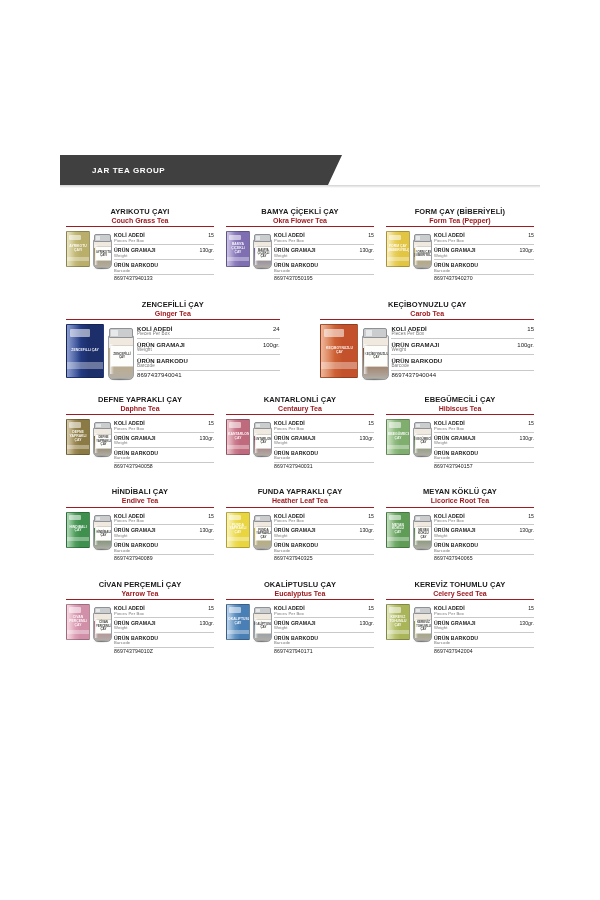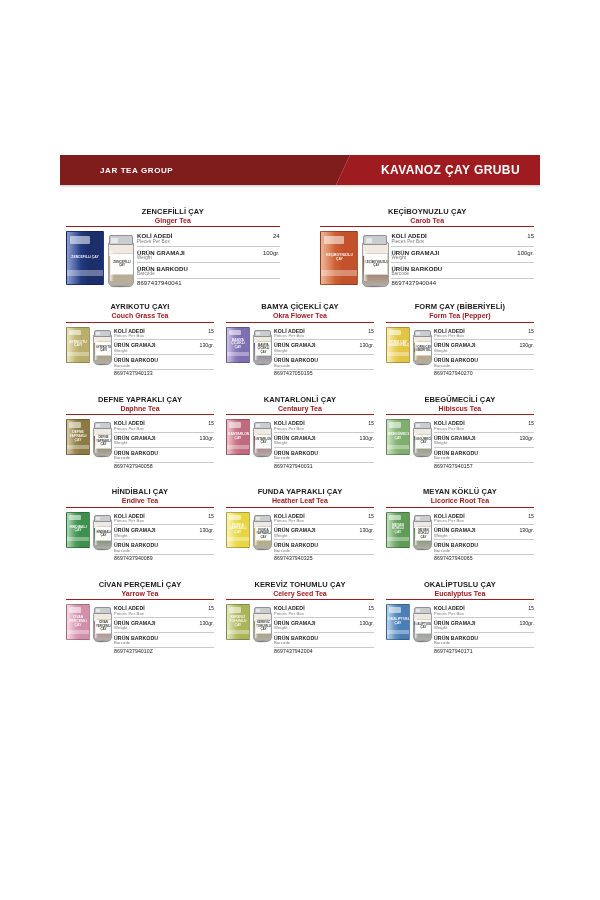--- a/index.html
+++ b/index.html
@@ -9,22 +9,22 @@
     font-family:"Liberation Sans", sans-serif;
     color:#1a1a1a;
     overflow:hidden;
   }
   .page{position:relative;width:600px;height:900px;}
   .sheet{position:absolute;left:60px;top:155px;width:480px;}
 
   
   .banner{position:relative;height:30px;display:flex;align-items:stretch;}
   .banner .left{
-    flex:0 0 250px;background:#7f1d1d;color:#ffffff;
-    display:flex;align-items:center;padding-left:40px;
+    flex:0 0 250px;background:#404040;color:#ffffff;
+    display:flex;align-items:center;padding-left:32px;
     font-size:8px;font-weight:bold;letter-spacing:.6px;
     clip-path:polygon(0 0,100% 0,calc(100% - 14px) 100%,0 100%);
   }
   .banner .right{
     flex:1;background:#9e1b20;color:#ffffff;
     display:flex;align-items:center;justify-content:flex-end;padding-right:20px;
     font-size:12px;font-weight:bold;letter-spacing:.4px;
     margin-left:-14px;
     clip-path:polygon(14px 0,100% 0,100% 100%,0 100%);
   }
@@ -80,25 +80,170 @@
   .shadow{position:absolute;left:0;bottom:-3px;width:100%;height:3px;background:radial-gradient(ellipse at center,rgba(0,0,0,.22),rgba(0,0,0,0) 70%);}
 </style>
 </head>
 <body>
 
 <div class="page">
   <div class="sheet">
 
     <div class="banner">
       <div class="left">JAR TEA GROUP</div>
-      <div class="right">KAVANOZ ÇAY GRUBU</div>
     </div>
     <div class="bannershadow"></div>
 
     <div class="rows" id="rows">
+        <div class="row three" style="margin-bottom:18px;">
+          <div class="cell">
+            <div class="cell-title">
+              <div class="tr">AYRIKOTU ÇAYI</div>
+              <div class="en">Couch Grass Tea</div>
+            </div>
+            <div class="cell-body">
+              <div class="imgs">
+                <div class="box" style="width:22px;height:34px;background:linear-gradient(to right,#d6cf93,#b9ae6a 60%,#b9ae6a);">
+                  <div class="logo"></div>
+                  <div class="band"></div>
+                  <div class="lbltxt">AYRIKOTU ÇAYI</div>
+                  <div class="gloss"></div>
+                  <div class="shadow"></div>
+                </div>
+                <div class="jar" style="width:17px;height:33px;">
+                  <div class="glass">
+                    <div class="tea" style="background:linear-gradient(to bottom,#a08b4f,rgba(0,0,0,.25));"></div>
+                    <div class="paper">
+                      <span>AYRIKOTU ÇAYI</span>
+                    </div>
+                    <div class="shine"></div>
+                  </div>
+                  <div class="lid"></div>
+                  <div class="shadow"></div>
+                </div>
+              </div>
+              <div class="specs">
+                <div class="spec">
+                  <span class="val">15</span>
+                  <div class="lbl">KOLİ ADEDİ</div>
+                  <div class="sub">Pieces Per Box</div>
+                  <div class="bar"></div>
+                </div>
+                <div class="spec">
+                  <span class="val">130gr.</span>
+                  <div class="lbl">ÜRÜN GRAMAJI</div>
+                  <div class="sub">Weight</div>
+                  <div class="bar"></div>
+                </div>
+                <div class="spec">
+                  <div class="lbl">ÜRÜN BARKODU</div>
+                  <div class="sub">Barcode</div>
+                  <div class="bar"></div>
+                  <div class="lbl" style="font-weight:normal;margin-top:1px;">8697437940133</div>
+                </div>
+              </div>
+            </div>
+          </div>
+          <div class="cell">
+            <div class="cell-title">
+              <div class="tr">BAMYA ÇİÇEKLİ ÇAY</div>
+              <div class="en">Okra Flower Tea</div>
+            </div>
+            <div class="cell-body">
+              <div class="imgs">
+                <div class="box" style="width:22px;height:34px;background:linear-gradient(to right,#a394cf,#7f6fb2 60%,#7f6fb2);">
+                  <div class="logo"></div>
+                  <div class="band"></div>
+                  <div class="lbltxt">BAMYA ÇİÇEKLİ ÇAY</div>
+                  <div class="gloss"></div>
+                  <div class="shadow"></div>
+                </div>
+                <div class="jar" style="width:17px;height:33px;">
+                  <div class="glass">
+                    <div class="tea" style="background:linear-gradient(to bottom,#6c5b99,rgba(0,0,0,.25));"></div>
+                    <div class="paper">
+                      <span>BAMYA ÇİÇEKLİ ÇAY</span>
+                    </div>
+                    <div class="shine"></div>
+                  </div>
+                  <div class="lid"></div>
+                  <div class="shadow"></div>
+                </div>
+              </div>
+              <div class="specs">
+                <div class="spec">
+                  <span class="val">15</span>
+                  <div class="lbl">KOLİ ADEDİ</div>
+                  <div class="sub">Pieces Per Box</div>
+                  <div class="bar"></div>
+                </div>
+                <div class="spec">
+                  <span class="val">130gr.</span>
+                  <div class="lbl">ÜRÜN GRAMAJI</div>
+                  <div class="sub">Weight</div>
+                  <div class="bar"></div>
+                </div>
+                <div class="spec">
+                  <div class="lbl">ÜRÜN BARKODU</div>
+                  <div class="sub">Barcode</div>
+                  <div class="bar"></div>
+                  <div class="lbl" style="font-weight:normal;margin-top:1px;">8697437050195</div>
+                </div>
+              </div>
+            </div>
+          </div>
+          <div class="cell">
+            <div class="cell-title">
+              <div class="tr">FORM ÇAY (BİBERİYELİ)</div>
+              <div class="en">Form Tea (Pepper)</div>
+            </div>
+            <div class="cell-body">
+              <div class="imgs">
+                <div class="box" style="width:22px;height:34px;background:linear-gradient(to right,#f2de84,#e2c542 60%,#e2c542);">
+                  <div class="logo"></div>
+                  <div class="band"></div>
+                  <div class="lbltxt">FORM ÇAY (BİBERİYELİ)</div>
+                  <div class="gloss"></div>
+                  <div class="shadow"></div>
+                </div>
+                <div class="jar" style="width:17px;height:33px;">
+                  <div class="glass">
+                    <div class="tea" style="background:linear-gradient(to bottom,#b9a03a,rgba(0,0,0,.25));"></div>
+                    <div class="paper">
+                      <span>FORM ÇAY (BİBERİYELİ)</span>
+                    </div>
+                    <div class="shine"></div>
+                  </div>
+                  <div class="lid"></div>
+                  <div class="shadow"></div>
+                </div>
+              </div>
+              <div class="specs">
+                <div class="spec">
+                  <span class="val">15</span>
+                  <div class="lbl">KOLİ ADEDİ</div>
+                  <div class="sub">Pieces Per Box</div>
+                  <div class="bar"></div>
+                </div>
+                <div class="spec">
+                  <span class="val">130gr.</span>
+                  <div class="lbl">ÜRÜN GRAMAJI</div>
+                  <div class="sub">Weight</div>
+                  <div class="bar"></div>
+                </div>
+                <div class="spec">
+                  <div class="lbl">ÜRÜN BARKODU</div>
+                  <div class="sub">Barcode</div>
+                  <div class="bar"></div>
+                  <div class="lbl" style="font-weight:normal;margin-top:1px;">8697437940270</div>
+                </div>
+              </div>
+            </div>
+          </div>
+        </div>
         <div class="row top" style="margin-bottom:16px;">
           <div class="cell">
             <div class="cell-title">
               <div class="tr">ZENCEFİLLİ ÇAY</div>
               <div class="en">Ginger Tea</div>
             </div>
             <div class="cell-body">
               <div class="imgs">
                 <div class="box" style="width:36px;height:52px;background:linear-gradient(to right,#2f4ea8,#1c2f6b 60%,#1c2f6b);">
                   <div class="logo"></div>
@@ -183,461 +328,315 @@
                 <div class="spec big">
                   <div class="lbl">ÜRÜN BARKODU</div>
                   <div class="sub">Barcode</div>
                   <div class="bar"></div>
                   <div class="lbl" style="font-weight:normal;margin-top:1px;">8697437940044</div>
                 </div>
               </div>
             </div>
           </div>
         </div>
-        <div class="row three" style="margin-bottom:18px;">
-          <div class="cell">
-            <div class="cell-title">
-              <div class="tr">AYRIKOTU ÇAYI</div>
-              <div class="en">Couch Grass Tea</div>
-            </div>
-            <div class="cell-body">
-              <div class="imgs">
-                <div class="box" style="width:22px;height:34px;background:linear-gradient(to right,#d6cf93,#b9ae6a 60%,#b9ae6a);">
-                  <div class="logo"></div>
-                  <div class="band"></div>
-                  <div class="lbltxt">AYRIKOTU ÇAYI</div>
-                  <div class="gloss"></div>
-                  <div class="shadow"></div>
-                </div>
-                <div class="jar" style="width:17px;height:33px;">
-                  <div class="glass">
-                    <div class="tea" style="background:linear-gradient(to bottom,#a08b4f,rgba(0,0,0,.25));"></div>
-                    <div class="paper">
-                      <span>AYRIKOTU ÇAYI</span>
-                    </div>
-                    <div class="shine"></div>
-                  </div>
-                  <div class="lid"></div>
-                  <div class="shadow"></div>
-                </div>
-              </div>
-              <div class="specs">
-                <div class="spec">
-                  <span class="val">15</span>
-                  <div class="lbl">KOLİ ADEDİ</div>
-                  <div class="sub">Pieces Per Box</div>
-                  <div class="bar"></div>
-                </div>
-                <div class="spec">
-                  <span class="val">130gr.</span>
-                  <div class="lbl">ÜRÜN GRAMAJI</div>
-                  <div class="sub">Weight</div>
-                  <div class="bar"></div>
-                </div>
-                <div class="spec">
-                  <div class="lbl">ÜRÜN BARKODU</div>
-                  <div class="sub">Barcode</div>
-                  <div class="bar"></div>
-                  <div class="lbl" style="font-weight:normal;margin-top:1px;">8697437940133</div>
-                </div>
-              </div>
-            </div>
-          </div>
-          <div class="cell">
-            <div class="cell-title">
-              <div class="tr">BAMYA ÇİÇEKLİ ÇAY</div>
-              <div class="en">Okra Flower Tea</div>
-            </div>
-            <div class="cell-body">
-              <div class="imgs">
-                <div class="box" style="width:22px;height:34px;background:linear-gradient(to right,#a394cf,#7f6fb2 60%,#7f6fb2);">
-                  <div class="logo"></div>
-                  <div class="band"></div>
-                  <div class="lbltxt">BAMYA ÇİÇEKLİ ÇAY</div>
-                  <div class="gloss"></div>
-                  <div class="shadow"></div>
-                </div>
-                <div class="jar" style="width:17px;height:33px;">
-                  <div class="glass">
-                    <div class="tea" style="background:linear-gradient(to bottom,#6c5b99,rgba(0,0,0,.25));"></div>
-                    <div class="paper">
-                      <span>BAMYA ÇİÇEKLİ ÇAY</span>
-                    </div>
-                    <div class="shine"></div>
-                  </div>
-                  <div class="lid"></div>
-                  <div class="shadow"></div>
-                </div>
-              </div>
-              <div class="specs">
-                <div class="spec">
-                  <span class="val">15</span>
-                  <div class="lbl">KOLİ ADEDİ</div>
-                  <div class="sub">Pieces Per Box</div>
-                  <div class="bar"></div>
-                </div>
-                <div class="spec">
-                  <span class="val">130gr.</span>
-                  <div class="lbl">ÜRÜN GRAMAJI</div>
-                  <div class="sub">Weight</div>
-                  <div class="bar"></div>
-                </div>
-                <div class="spec">
-                  <div class="lbl">ÜRÜN BARKODU</div>
-                  <div class="sub">Barcode</div>
-                  <div class="bar"></div>
-                  <div class="lbl" style="font-weight:normal;margin-top:1px;">8697437050195</div>
-                </div>
-              </div>
-            </div>
-          </div>
-          <div class="cell">
-            <div class="cell-title">
-              <div class="tr">FORM ÇAY (BİBERİYELİ)</div>
-              <div class="en">Form Tea (Pepper)</div>
-            </div>
-            <div class="cell-body">
-              <div class="imgs">
-                <div class="box" style="width:22px;height:34px;background:linear-gradient(to right,#f2de84,#e2c542 60%,#e2c542);">
-                  <div class="logo"></div>
-                  <div class="band"></div>
-                  <div class="lbltxt">FORM ÇAY (BİBERİYELİ)</div>
-                  <div class="gloss"></div>
-                  <div class="shadow"></div>
-                </div>
-                <div class="jar" style="width:17px;height:33px;">
-                  <div class="glass">
-                    <div class="tea" style="background:linear-gradient(to bottom,#b9a03a,rgba(0,0,0,.25));"></div>
-                    <div class="paper">
-                      <span>FORM ÇAY (BİBERİYELİ)</span>
-                    </div>
-                    <div class="shine"></div>
-                  </div>
-                  <div class="lid"></div>
-                  <div class="shadow"></div>
-                </div>
-              </div>
-              <div class="specs">
-                <div class="spec">
-                  <span class="val">15</span>
-                  <div class="lbl">KOLİ ADEDİ</div>
-                  <div class="sub">Pieces Per Box</div>
-                  <div class="bar"></div>
-                </div>
-                <div class="spec">
-                  <span class="val">130gr.</span>
-                  <div class="lbl">ÜRÜN GRAMAJI</div>
-                  <div class="sub">Weight</div>
-                  <div class="bar"></div>
-                </div>
-                <div class="spec">
-                  <div class="lbl">ÜRÜN BARKODU</div>
-                  <div class="sub">Barcode</div>
-                  <div class="bar"></div>
-                  <div class="lbl" style="font-weight:normal;margin-top:1px;">8697437940270</div>
+        <div class="row three" style="margin-bottom:18px;justify-content:center;">
+          <div class="cell">
+            <div class="cell-title">
+              <div class="tr">DEFNE YAPRAKLI ÇAY</div>
+              <div class="en">Daphne Tea</div>
+            </div>
+            <div class="cell-body">
+              <div class="imgs">
+                <div class="box" style="width:22px;height:34px;background:linear-gradient(to right,#b3a06a,#8c7a44 60%,#8c7a44);">
+                  <div class="logo"></div>
+                  <div class="band"></div>
+                  <div class="lbltxt">DEFNE YAPRAKLI ÇAY</div>
+                  <div class="gloss"></div>
+                  <div class="shadow"></div>
+                </div>
+                <div class="jar" style="width:17px;height:33px;">
+                  <div class="glass">
+                    <div class="tea" style="background:linear-gradient(to bottom,#6f6232,rgba(0,0,0,.25));"></div>
+                    <div class="paper">
+                      <span>DEFNE YAPRAKLI ÇAY</span>
+                    </div>
+                    <div class="shine"></div>
+                  </div>
+                  <div class="lid"></div>
+                  <div class="shadow"></div>
+                </div>
+              </div>
+              <div class="specs">
+                <div class="spec">
+                  <span class="val">15</span>
+                  <div class="lbl">KOLİ ADEDİ</div>
+                  <div class="sub">Pieces Per Box</div>
+                  <div class="bar"></div>
+                </div>
+                <div class="spec">
+                  <span class="val">130gr.</span>
+                  <div class="lbl">ÜRÜN GRAMAJI</div>
+                  <div class="sub">Weight</div>
+                  <div class="bar"></div>
+                </div>
+                <div class="spec">
+                  <div class="lbl">ÜRÜN BARKODU</div>
+                  <div class="sub">Barcode</div>
+                  <div class="bar"></div>
+                  <div class="lbl" style="font-weight:normal;margin-top:1px;">8697437940058</div>
+                </div>
+              </div>
+            </div>
+          </div>
+          <div class="cell">
+            <div class="cell-title">
+              <div class="tr">KANTARLONLİ ÇAY</div>
+              <div class="en">Centaury Tea</div>
+            </div>
+            <div class="cell-body">
+              <div class="imgs">
+                <div class="box" style="width:22px;height:34px;background:linear-gradient(to right,#dd9aa8,#c06a7e 60%,#c06a7e);">
+                  <div class="logo"></div>
+                  <div class="band"></div>
+                  <div class="lbltxt">KANTARLONLİ ÇAY</div>
+                  <div class="gloss"></div>
+                  <div class="shadow"></div>
+                </div>
+                <div class="jar" style="width:17px;height:33px;">
+                  <div class="glass">
+                    <div class="tea" style="background:linear-gradient(to bottom,#9c5263,rgba(0,0,0,.25));"></div>
+                    <div class="paper">
+                      <span>KANTARLONLİ ÇAY</span>
+                    </div>
+                    <div class="shine"></div>
+                  </div>
+                  <div class="lid"></div>
+                  <div class="shadow"></div>
+                </div>
+              </div>
+              <div class="specs">
+                <div class="spec">
+                  <span class="val">15</span>
+                  <div class="lbl">KOLİ ADEDİ</div>
+                  <div class="sub">Pieces Per Box</div>
+                  <div class="bar"></div>
+                </div>
+                <div class="spec">
+                  <span class="val">130gr.</span>
+                  <div class="lbl">ÜRÜN GRAMAJI</div>
+                  <div class="sub">Weight</div>
+                  <div class="bar"></div>
+                </div>
+                <div class="spec">
+                  <div class="lbl">ÜRÜN BARKODU</div>
+                  <div class="sub">Barcode</div>
+                  <div class="bar"></div>
+                  <div class="lbl" style="font-weight:normal;margin-top:1px;">8697437940031</div>
+                </div>
+              </div>
+            </div>
+          </div>
+          <div class="cell">
+            <div class="cell-title">
+              <div class="tr">EBEGÜMECİLİ ÇAY</div>
+              <div class="en">Hibiscus Tea</div>
+            </div>
+            <div class="cell-body">
+              <div class="imgs">
+                <div class="box" style="width:22px;height:34px;background:linear-gradient(to right,#a9cf9b,#7fae6f 60%,#7fae6f);">
+                  <div class="logo"></div>
+                  <div class="band"></div>
+                  <div class="lbltxt">EBEGÜMECİLİ ÇAY</div>
+                  <div class="gloss"></div>
+                  <div class="shadow"></div>
+                </div>
+                <div class="jar" style="width:17px;height:33px;">
+                  <div class="glass">
+                    <div class="tea" style="background:linear-gradient(to bottom,#5f8a52,rgba(0,0,0,.25));"></div>
+                    <div class="paper">
+                      <span>EBEGÜMECİLİ ÇAY</span>
+                    </div>
+                    <div class="shine"></div>
+                  </div>
+                  <div class="lid"></div>
+                  <div class="shadow"></div>
+                </div>
+              </div>
+              <div class="specs">
+                <div class="spec">
+                  <span class="val">15</span>
+                  <div class="lbl">KOLİ ADEDİ</div>
+                  <div class="sub">Pieces Per Box</div>
+                  <div class="bar"></div>
+                </div>
+                <div class="spec">
+                  <span class="val">130gr.</span>
+                  <div class="lbl">ÜRÜN GRAMAJI</div>
+                  <div class="sub">Weight</div>
+                  <div class="bar"></div>
+                </div>
+                <div class="spec">
+                  <div class="lbl">ÜRÜN BARKODU</div>
+                  <div class="sub">Barcode</div>
+                  <div class="bar"></div>
+                  <div class="lbl" style="font-weight:normal;margin-top:1px;">8697437940157</div>
                 </div>
               </div>
             </div>
           </div>
         </div>
         <div class="row three" style="margin-bottom:18px;">
           <div class="cell">
             <div class="cell-title">
-              <div class="tr">DEFNE YAPRAKLI ÇAY</div>
-              <div class="en">Daphne Tea</div>
-            </div>
-            <div class="cell-body">
-              <div class="imgs">
-                <div class="box" style="width:22px;height:34px;background:linear-gradient(to right,#b3a06a,#8c7a44 60%,#8c7a44);">
-                  <div class="logo"></div>
-                  <div class="band"></div>
-                  <div class="lbltxt">DEFNE YAPRAKLI ÇAY</div>
-                  <div class="gloss"></div>
-                  <div class="shadow"></div>
-                </div>
-                <div class="jar" style="width:17px;height:33px;">
-                  <div class="glass">
-                    <div class="tea" style="background:linear-gradient(to bottom,#6f6232,rgba(0,0,0,.25));"></div>
-                    <div class="paper">
-                      <span>DEFNE YAPRAKLI ÇAY</span>
-                    </div>
-                    <div class="shine"></div>
-                  </div>
-                  <div class="lid"></div>
-                  <div class="shadow"></div>
-                </div>
-              </div>
-              <div class="specs">
-                <div class="spec">
-                  <span class="val">15</span>
-                  <div class="lbl">KOLİ ADEDİ</div>
-                  <div class="sub">Pieces Per Box</div>
-                  <div class="bar"></div>
-                </div>
-                <div class="spec">
-                  <span class="val">130gr.</span>
-                  <div class="lbl">ÜRÜN GRAMAJI</div>
-                  <div class="sub">Weight</div>
-                  <div class="bar"></div>
-                </div>
-                <div class="spec">
-                  <div class="lbl">ÜRÜN BARKODU</div>
-                  <div class="sub">Barcode</div>
-                  <div class="bar"></div>
-                  <div class="lbl" style="font-weight:normal;margin-top:1px;">8697437940058</div>
-                </div>
-              </div>
-            </div>
-          </div>
-          <div class="cell">
-            <div class="cell-title">
-              <div class="tr">KANTARLONLİ ÇAY</div>
-              <div class="en">Centaury Tea</div>
-            </div>
-            <div class="cell-body">
-              <div class="imgs">
-                <div class="box" style="width:22px;height:34px;background:linear-gradient(to right,#dd9aa8,#c06a7e 60%,#c06a7e);">
-                  <div class="logo"></div>
-                  <div class="band"></div>
-                  <div class="lbltxt">KANTARLONLİ ÇAY</div>
-                  <div class="gloss"></div>
-                  <div class="shadow"></div>
-                </div>
-                <div class="jar" style="width:17px;height:33px;">
-                  <div class="glass">
-                    <div class="tea" style="background:linear-gradient(to bottom,#9c5263,rgba(0,0,0,.25));"></div>
-                    <div class="paper">
-                      <span>KANTARLONLİ ÇAY</span>
-                    </div>
-                    <div class="shine"></div>
-                  </div>
-                  <div class="lid"></div>
-                  <div class="shadow"></div>
-                </div>
-              </div>
-              <div class="specs">
-                <div class="spec">
-                  <span class="val">15</span>
-                  <div class="lbl">KOLİ ADEDİ</div>
-                  <div class="sub">Pieces Per Box</div>
-                  <div class="bar"></div>
-                </div>
-                <div class="spec">
-                  <span class="val">130gr.</span>
-                  <div class="lbl">ÜRÜN GRAMAJI</div>
-                  <div class="sub">Weight</div>
-                  <div class="bar"></div>
-                </div>
-                <div class="spec">
-                  <div class="lbl">ÜRÜN BARKODU</div>
-                  <div class="sub">Barcode</div>
-                  <div class="bar"></div>
-                  <div class="lbl" style="font-weight:normal;margin-top:1px;">8697437940031</div>
-                </div>
-              </div>
-            </div>
-          </div>
-          <div class="cell">
-            <div class="cell-title">
-              <div class="tr">EBEGÜMECİLİ ÇAY</div>
-              <div class="en">Hibiscus Tea</div>
-            </div>
-            <div class="cell-body">
-              <div class="imgs">
-                <div class="box" style="width:22px;height:34px;background:linear-gradient(to right,#a9cf9b,#7fae6f 60%,#7fae6f);">
-                  <div class="logo"></div>
-                  <div class="band"></div>
-                  <div class="lbltxt">EBEGÜMECİLİ ÇAY</div>
-                  <div class="gloss"></div>
-                  <div class="shadow"></div>
-                </div>
-                <div class="jar" style="width:17px;height:33px;">
-                  <div class="glass">
-                    <div class="tea" style="background:linear-gradient(to bottom,#5f8a52,rgba(0,0,0,.25));"></div>
-                    <div class="paper">
-                      <span>EBEGÜMECİLİ ÇAY</span>
-                    </div>
-                    <div class="shine"></div>
-                  </div>
-                  <div class="lid"></div>
-                  <div class="shadow"></div>
-                </div>
-              </div>
-              <div class="specs">
-                <div class="spec">
-                  <span class="val">15</span>
-                  <div class="lbl">KOLİ ADEDİ</div>
-                  <div class="sub">Pieces Per Box</div>
-                  <div class="bar"></div>
-                </div>
-                <div class="spec">
-                  <span class="val">130gr.</span>
-                  <div class="lbl">ÜRÜN GRAMAJI</div>
-                  <div class="sub">Weight</div>
-                  <div class="bar"></div>
-                </div>
-                <div class="spec">
-                  <div class="lbl">ÜRÜN BARKODU</div>
-                  <div class="sub">Barcode</div>
-                  <div class="bar"></div>
-                  <div class="lbl" style="font-weight:normal;margin-top:1px;">8697437940157</div>
+              <div class="tr">HİNDİBALI ÇAY</div>
+              <div class="en">Endive Tea</div>
+            </div>
+            <div class="cell-body">
+              <div class="imgs">
+                <div class="box" style="width:22px;height:34px;background:linear-gradient(to right,#6fb87c,#3f8f4e 60%,#3f8f4e);">
+                  <div class="logo"></div>
+                  <div class="band"></div>
+                  <div class="lbltxt">HİNDİBALI ÇAY</div>
+                  <div class="gloss"></div>
+                  <div class="shadow"></div>
+                </div>
+                <div class="jar" style="width:17px;height:33px;">
+                  <div class="glass">
+                    <div class="tea" style="background:linear-gradient(to bottom,#37733f,rgba(0,0,0,.25));"></div>
+                    <div class="paper">
+                      <span>HİNDİBALI ÇAY</span>
+                    </div>
+                    <div class="shine"></div>
+                  </div>
+                  <div class="lid"></div>
+                  <div class="shadow"></div>
+                </div>
+              </div>
+              <div class="specs">
+                <div class="spec">
+                  <span class="val">15</span>
+                  <div class="lbl">KOLİ ADEDİ</div>
+                  <div class="sub">Pieces Per Box</div>
+                  <div class="bar"></div>
+                </div>
+                <div class="spec">
+                  <span class="val">130gr.</span>
+                  <div class="lbl">ÜRÜN GRAMAJI</div>
+                  <div class="sub">Weight</div>
+                  <div class="bar"></div>
+                </div>
+                <div class="spec">
+                  <div class="lbl">ÜRÜN BARKODU</div>
+                  <div class="sub">Barcode</div>
+                  <div class="bar"></div>
+                  <div class="lbl" style="font-weight:normal;margin-top:1px;">8697437940089</div>
+                </div>
+              </div>
+            </div>
+          </div>
+          <div class="cell">
+            <div class="cell-title">
+              <div class="tr">FUNDA YAPRAKLI ÇAY</div>
+              <div class="en">Heather Leaf Tea</div>
+            </div>
+            <div class="cell-body">
+              <div class="imgs">
+                <div class="box" style="width:22px;height:34px;background:linear-gradient(to right,#f4e986,#e8d53f 60%,#e8d53f);">
+                  <div class="logo"></div>
+                  <div class="band"></div>
+                  <div class="lbltxt">FUNDA YAPRAKLI ÇAY</div>
+                  <div class="gloss"></div>
+                  <div class="shadow"></div>
+                </div>
+                <div class="jar" style="width:17px;height:33px;">
+                  <div class="glass">
+                    <div class="tea" style="background:linear-gradient(to bottom,#bfae31,rgba(0,0,0,.25));"></div>
+                    <div class="paper">
+                      <span>FUNDA YAPRAKLI ÇAY</span>
+                    </div>
+                    <div class="shine"></div>
+                  </div>
+                  <div class="lid"></div>
+                  <div class="shadow"></div>
+                </div>
+              </div>
+              <div class="specs">
+                <div class="spec">
+                  <span class="val">15</span>
+                  <div class="lbl">KOLİ ADEDİ</div>
+                  <div class="sub">Pieces Per Box</div>
+                  <div class="bar"></div>
+                </div>
+                <div class="spec">
+                  <span class="val">130gr.</span>
+                  <div class="lbl">ÜRÜN GRAMAJI</div>
+                  <div class="sub">Weight</div>
+                  <div class="bar"></div>
+                </div>
+                <div class="spec">
+                  <div class="lbl">ÜRÜN BARKODU</div>
+                  <div class="sub">Barcode</div>
+                  <div class="bar"></div>
+                  <div class="lbl" style="font-weight:normal;margin-top:1px;">8697437940325</div>
+                </div>
+              </div>
+            </div>
+          </div>
+          <div class="cell">
+            <div class="cell-title">
+              <div class="tr">MEYAN KÖKLÜ ÇAY</div>
+              <div class="en">Licorice Root Tea</div>
+            </div>
+            <div class="cell-body">
+              <div class="imgs">
+                <div class="box" style="width:22px;height:34px;background:linear-gradient(to right,#93c28b,#5f9d57 60%,#5f9d57);">
+                  <div class="logo"></div>
+                  <div class="band"></div>
+                  <div class="lbltxt">MEYAN KÖKLÜ ÇAY</div>
+                  <div class="gloss"></div>
+                  <div class="shadow"></div>
+                </div>
+                <div class="jar" style="width:17px;height:33px;">
+                  <div class="glass">
+                    <div class="tea" style="background:linear-gradient(to bottom,#4e7f48,rgba(0,0,0,.25));"></div>
+                    <div class="paper">
+                      <span>MEYAN KÖKLÜ ÇAY</span>
+                    </div>
+                    <div class="shine"></div>
+                  </div>
+                  <div class="lid"></div>
+                  <div class="shadow"></div>
+                </div>
+              </div>
+              <div class="specs">
+                <div class="spec">
+                  <span class="val">15</span>
+                  <div class="lbl">KOLİ ADEDİ</div>
+                  <div class="sub">Pieces Per Box</div>
+                  <div class="bar"></div>
+                </div>
+                <div class="spec">
+                  <span class="val">130gr.</span>
+                  <div class="lbl">ÜRÜN GRAMAJI</div>
+                  <div class="sub">Weight</div>
+                  <div class="bar"></div>
+                </div>
+                <div class="spec">
+                  <div class="lbl">ÜRÜN BARKODU</div>
+                  <div class="sub">Barcode</div>
+                  <div class="bar"></div>
+                  <div class="lbl" style="font-weight:normal;margin-top:1px;">8697437940065</div>
                 </div>
               </div>
             </div>
           </div>
         </div>
         <div class="row three" style="margin-bottom:18px;">
           <div class="cell">
             <div class="cell-title">
-              <div class="tr">HİNDİBALI ÇAY</div>
-              <div class="en">Endive Tea</div>
-            </div>
-            <div class="cell-body">
-              <div class="imgs">
-                <div class="box" style="width:22px;height:34px;background:linear-gradient(to right,#6fb87c,#3f8f4e 60%,#3f8f4e);">
-                  <div class="logo"></div>
-                  <div class="band"></div>
-                  <div class="lbltxt">HİNDİBALI ÇAY</div>
-                  <div class="gloss"></div>
-                  <div class="shadow"></div>
-                </div>
-                <div class="jar" style="width:17px;height:33px;">
-                  <div class="glass">
-                    <div class="tea" style="background:linear-gradient(to bottom,#37733f,rgba(0,0,0,.25));"></div>
-                    <div class="paper">
-                      <span>HİNDİBALI ÇAY</span>
-                    </div>
-                    <div class="shine"></div>
-                  </div>
-                  <div class="lid"></div>
-                  <div class="shadow"></div>
-                </div>
-              </div>
-              <div class="specs">
-                <div class="spec">
-                  <span class="val">15</span>
-                  <div class="lbl">KOLİ ADEDİ</div>
-                  <div class="sub">Pieces Per Box</div>
-                  <div class="bar"></div>
-                </div>
-                <div class="spec">
-                  <span class="val">130gr.</span>
-                  <div class="lbl">ÜRÜN GRAMAJI</div>
-                  <div class="sub">Weight</div>
-                  <div class="bar"></div>
-                </div>
-                <div class="spec">
-                  <div class="lbl">ÜRÜN BARKODU</div>
-                  <div class="sub">Barcode</div>
-                  <div class="bar"></div>
-                  <div class="lbl" style="font-weight:normal;margin-top:1px;">8697437940089</div>
-                </div>
-              </div>
-            </div>
-          </div>
-          <div class="cell">
-            <div class="cell-title">
-              <div class="tr">FUNDA YAPRAKLI ÇAY</div>
-              <div class="en">Heather Leaf Tea</div>
-            </div>
-            <div class="cell-body">
-              <div class="imgs">
-                <div class="box" style="width:22px;height:34px;background:linear-gradient(to right,#f4e986,#e8d53f 60%,#e8d53f);">
-                  <div class="logo"></div>
-                  <div class="band"></div>
-                  <div class="lbltxt">FUNDA YAPRAKLI ÇAY</div>
-                  <div class="gloss"></div>
-                  <div class="shadow"></div>
-                </div>
-                <div class="jar" style="width:17px;height:33px;">
-                  <div class="glass">
-                    <div class="tea" style="background:linear-gradient(to bottom,#bfae31,rgba(0,0,0,.25));"></div>
-                    <div class="paper">
-                      <span>FUNDA YAPRAKLI ÇAY</span>
-                    </div>
-                    <div class="shine"></div>
-                  </div>
-                  <div class="lid"></div>
-                  <div class="shadow"></div>
-                </div>
-              </div>
-              <div class="specs">
-                <div class="spec">
-                  <span class="val">15</span>
-                  <div class="lbl">KOLİ ADEDİ</div>
-                  <div class="sub">Pieces Per Box</div>
-                  <div class="bar"></div>
-                </div>
-                <div class="spec">
-                  <span class="val">130gr.</span>
-                  <div class="lbl">ÜRÜN GRAMAJI</div>
-                  <div class="sub">Weight</div>
-                  <div class="bar"></div>
-                </div>
-                <div class="spec">
-                  <div class="lbl">ÜRÜN BARKODU</div>
-                  <div class="sub">Barcode</div>
-                  <div class="bar"></div>
-                  <div class="lbl" style="font-weight:normal;margin-top:1px;">8697437940325</div>
-                </div>
-              </div>
-            </div>
-          </div>
-          <div class="cell">
-            <div class="cell-title">
-              <div class="tr">MEYAN KÖKLÜ ÇAY</div>
-              <div class="en">Licorice Root Tea</div>
-            </div>
-            <div class="cell-body">
-              <div class="imgs">
-                <div class="box" style="width:22px;height:34px;background:linear-gradient(to right,#93c28b,#5f9d57 60%,#5f9d57);">
-                  <div class="logo"></div>
-                  <div class="band"></div>
-                  <div class="lbltxt">MEYAN KÖKLÜ ÇAY</div>
-                  <div class="gloss"></div>
-                  <div class="shadow"></div>
-                </div>
-                <div class="jar" style="width:17px;height:33px;">
-                  <div class="glass">
-                    <div class="tea" style="background:linear-gradient(to bottom,#4e7f48,rgba(0,0,0,.25));"></div>
-                    <div class="paper">
-                      <span>MEYAN KÖKLÜ ÇAY</span>
-                    </div>
-                    <div class="shine"></div>
-                  </div>
-                  <div class="lid"></div>
-                  <div class="shadow"></div>
-                </div>
-              </div>
-              <div class="specs">
-                <div class="spec">
-                  <span class="val">15</span>
-                  <div class="lbl">KOLİ ADEDİ</div>
-                  <div class="sub">Pieces Per Box</div>
-                  <div class="bar"></div>
-                </div>
-                <div class="spec">
-                  <span class="val">130gr.</span>
-                  <div class="lbl">ÜRÜN GRAMAJI</div>
-                  <div class="sub">Weight</div>
-                  <div class="bar"></div>
-                </div>
-                <div class="spec">
-                  <div class="lbl">ÜRÜN BARKODU</div>
-                  <div class="sub">Barcode</div>
-                  <div class="bar"></div>
-                  <div class="lbl" style="font-weight:normal;margin-top:1px;">8697437940065</div>
-                </div>
-              </div>
-            </div>
-          </div>
-        </div>
-        <div class="row three" style="margin-bottom:18px;">
-          <div class="cell">
-            <div class="cell-title">
               <div class="tr">CİVAN PERÇEMLİ ÇAY</div>
               <div class="en">Yarrow Tea</div>
             </div>
             <div class="cell-body">
               <div class="imgs">
                 <div class="box" style="width:22px;height:34px;background:linear-gradient(to right,#eebacb,#d28fa8 60%,#d28fa8);">
                   <div class="logo"></div>
                   <div class="band"></div>
                   <div class="lbltxt">CİVAN PERÇEMLİ ÇAY</div>
                   <div class="gloss"></div>
@@ -672,20 +671,68 @@
                   <div class="lbl">ÜRÜN BARKODU</div>
                   <div class="sub">Barcode</div>
                   <div class="bar"></div>
                   <div class="lbl" style="font-weight:normal;margin-top:1px;">869743794010Z</div>
                 </div>
               </div>
             </div>
           </div>
           <div class="cell">
             <div class="cell-title">
+              <div class="tr">OKALİPTUSLU ÇAY</div>
+              <div class="en">Eucalyptus Tea</div>
+            </div>
+            <div class="cell-body">
+              <div class="imgs">
+                <div class="box" style="width:22px;height:34px;background:linear-gradient(to right,#86b0d8,#4a7fb5 60%,#4a7fb5);">
+                  <div class="logo"></div>
+                  <div class="band"></div>
+                  <div class="lbltxt">OKALİPTUSLU ÇAY</div>
+                  <div class="gloss"></div>
+                  <div class="shadow"></div>
+                </div>
+                <div class="jar" style="width:17px;height:33px;">
+                  <div class="glass">
+                    <div class="tea" style="background:linear-gradient(to bottom,#6f8fa8,rgba(0,0,0,.25));"></div>
+                    <div class="paper">
+                      <span>OKALİPTUSLU ÇAY</span>
+                    </div>
+                    <div class="shine"></div>
+                  </div>
+                  <div class="lid"></div>
+                  <div class="shadow"></div>
+                </div>
+              </div>
+              <div class="specs">
+                <div class="spec">
+                  <span class="val">15</span>
+                  <div class="lbl">KOLİ ADEDİ</div>
+                  <div class="sub">Pieces Per Box</div>
+                  <div class="bar"></div>
+                </div>
+                <div class="spec">
+                  <span class="val">130gr.</span>
+                  <div class="lbl">ÜRÜN GRAMAJI</div>
+                  <div class="sub">Weight</div>
+                  <div class="bar"></div>
+                </div>
+                <div class="spec">
+                  <div class="lbl">ÜRÜN BARKODU</div>
+                  <div class="sub">Barcode</div>
+                  <div class="bar"></div>
+                  <div class="lbl" style="font-weight:normal;margin-top:1px;">8697437940171</div>
+                </div>
+              </div>
+            </div>
+          </div>
+          <div class="cell">
+            <div class="cell-title">
               <div class="tr">KEREVİZ TOHUMLU ÇAY</div>
               <div class="en">Celery Seed Tea</div>
             </div>
             <div class="cell-body">
               <div class="imgs">
                 <div class="box" style="width:22px;height:34px;background:linear-gradient(to right,#cdd68f,#aab55a 60%,#aab55a);">
                   <div class="logo"></div>
                   <div class="band"></div>
                   <div class="lbltxt">KEREVİZ TOHUMLU ÇAY</div>
                   <div class="gloss"></div>
@@ -718,65 +765,17 @@
                 </div>
                 <div class="spec">
                   <div class="lbl">ÜRÜN BARKODU</div>
                   <div class="sub">Barcode</div>
                   <div class="bar"></div>
                   <div class="lbl" style="font-weight:normal;margin-top:1px;">8697437942004</div>
                 </div>
               </div>
             </div>
           </div>
-          <div class="cell">
-            <div class="cell-title">
-              <div class="tr">OKALİPTUSLU ÇAY</div>
-              <div class="en">Eucalyptus Tea</div>
-            </div>
-            <div class="cell-body">
-              <div class="imgs">
-                <div class="box" style="width:22px;height:34px;background:linear-gradient(to right,#86b0d8,#4a7fb5 60%,#4a7fb5);">
-                  <div class="logo"></div>
-                  <div class="band"></div>
-                  <div class="lbltxt">OKALİPTUSLU ÇAY</div>
-                  <div class="gloss"></div>
-                  <div class="shadow"></div>
-                </div>
-                <div class="jar" style="width:17px;height:33px;">
-                  <div class="glass">
-                    <div class="tea" style="background:linear-gradient(to bottom,#6f8fa8,rgba(0,0,0,.25));"></div>
-                    <div class="paper">
-                      <span>OKALİPTUSLU ÇAY</span>
-                    </div>
-                    <div class="shine"></div>
-                  </div>
-                  <div class="lid"></div>
-                  <div class="shadow"></div>
-                </div>
-              </div>
-              <div class="specs">
-                <div class="spec">
-                  <span class="val">15</span>
-                  <div class="lbl">KOLİ ADEDİ</div>
-                  <div class="sub">Pieces Per Box</div>
-                  <div class="bar"></div>
-                </div>
-                <div class="spec">
-                  <span class="val">130gr.</span>
-                  <div class="lbl">ÜRÜN GRAMAJI</div>
-                  <div class="sub">Weight</div>
-                  <div class="bar"></div>
-                </div>
-                <div class="spec">
-                  <div class="lbl">ÜRÜN BARKODU</div>
-                  <div class="sub">Barcode</div>
-                  <div class="bar"></div>
-                  <div class="lbl" style="font-weight:normal;margin-top:1px;">8697437940171</div>
-                </div>
-              </div>
-            </div>
-          </div>
         </div>
       </div>
 
   </div>
 </div>
 
 </body></html>

